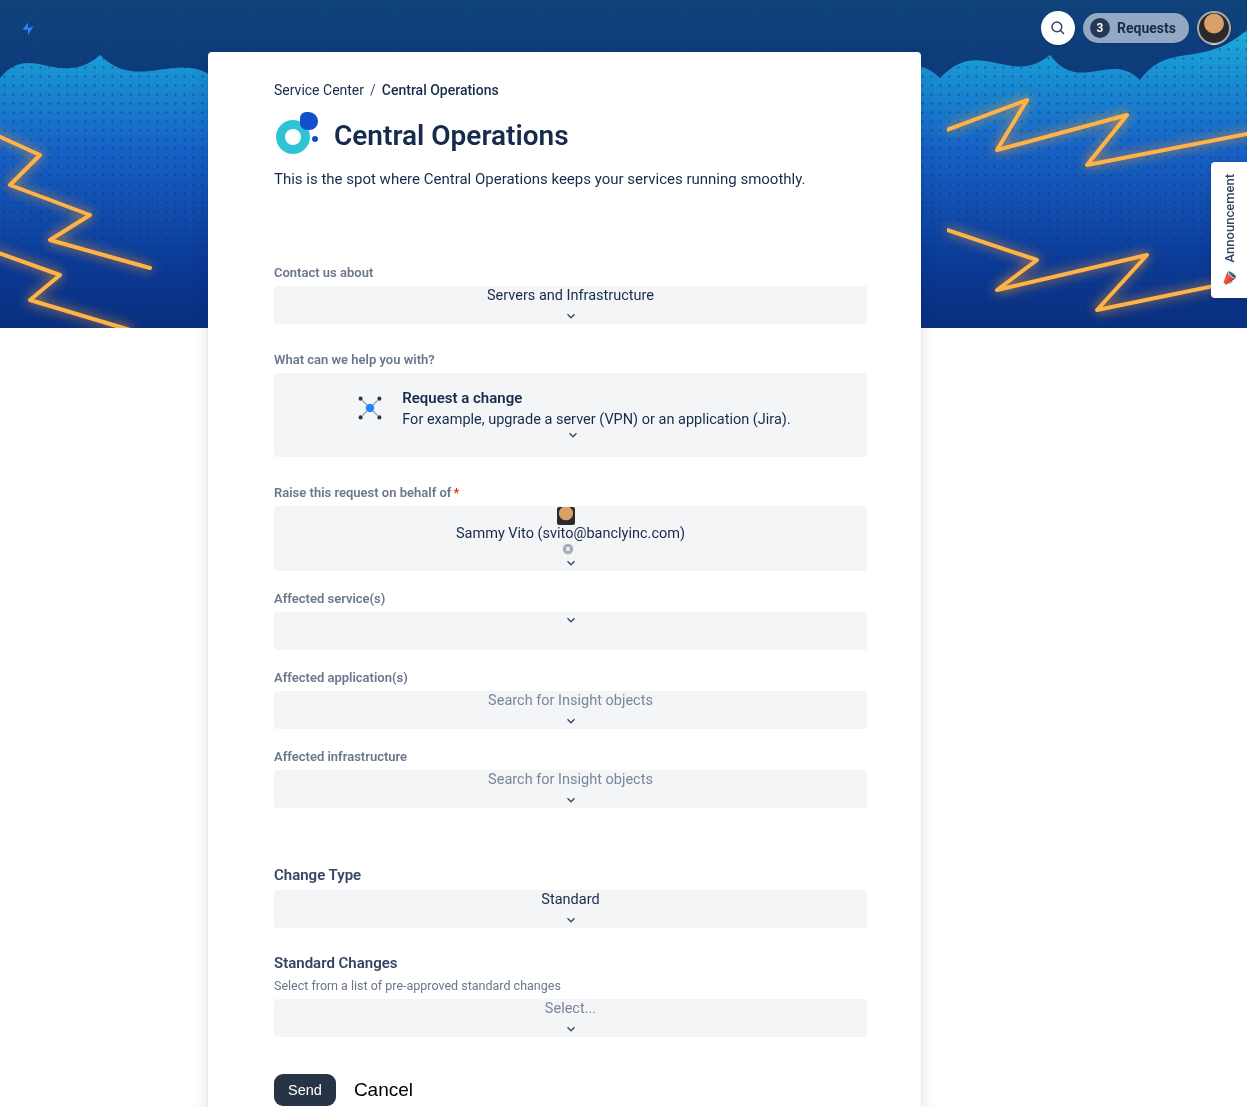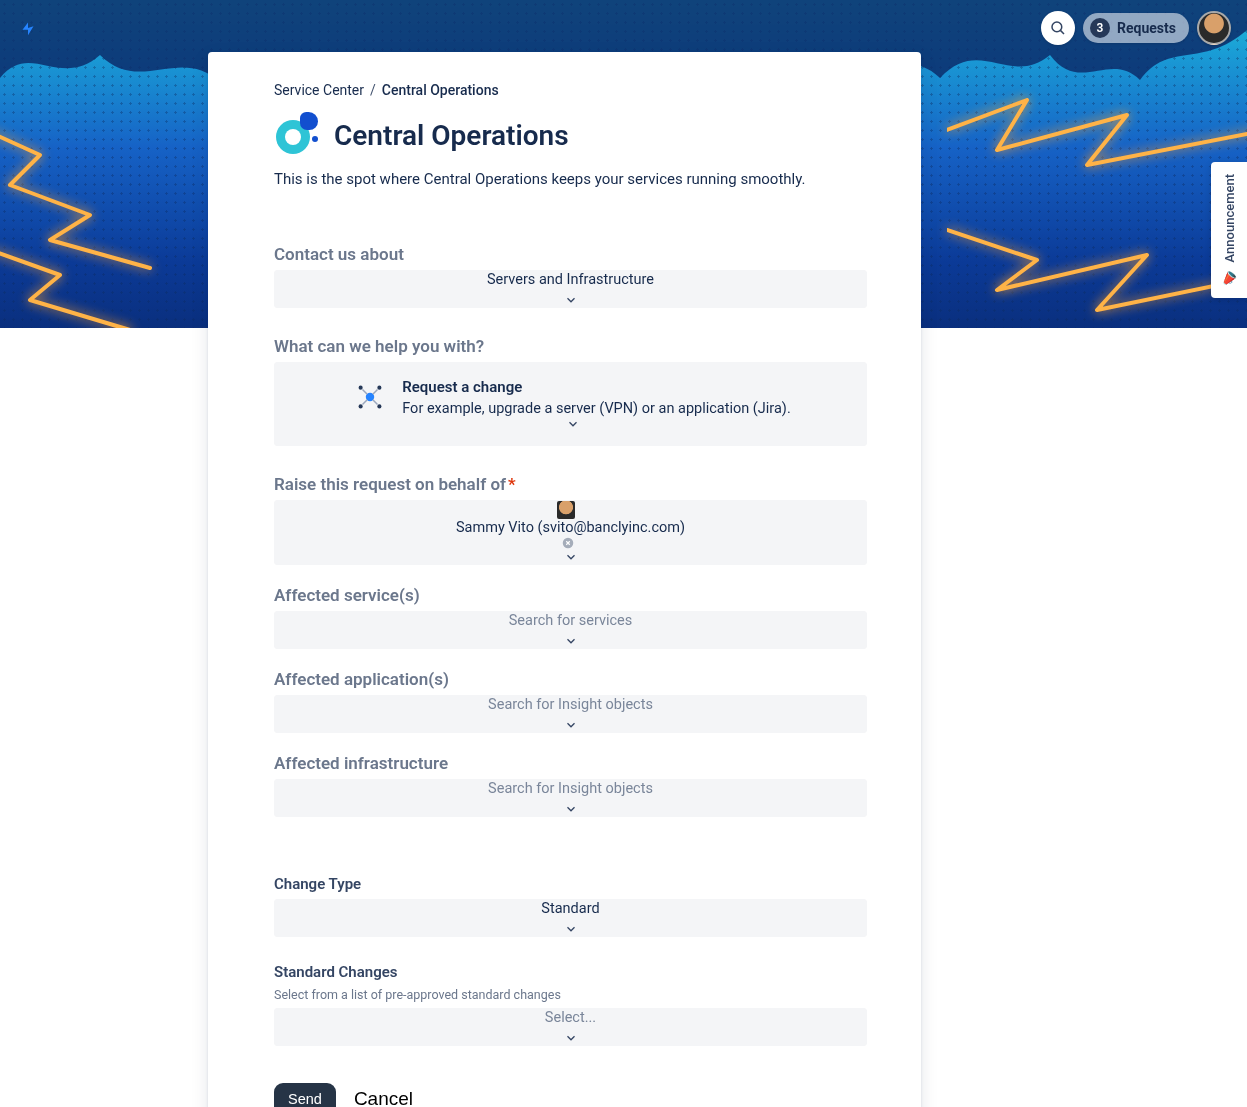--- a/index.html
+++ b/index.html
@@ -176,28 +176,28 @@
 .portal-icon .dot {
   width: 6px; height: 6px;
   background: #124fcf;
   border-radius: 50%;
   position: absolute;
   right: 2px; top: 24px;
 }
 .description {
   font-size: 15px;
   color: #172B4D;
-  margin-bottom: 56px;
+  margin-bottom: 77px;
 }
 
 
 .field { margin-bottom: 20px; }
 .field.gap-lg { margin-bottom: 26px; }
 .field-label {
-  font-size: 17px;
+  font-size: 13px;
   font-weight: 600;
   color: #6B778C;
   margin-bottom: 6px;
   display: block;
 }
 .field-label.strong { color: #344563; font-size: 15px; }
 .field-sublabel {
   font-size: 12.5px;
   color: #6B778C;
   margin: 2px 0 6px 0;
@@ -392,21 +392,20 @@
           <svg viewBox="0 0 24 24">
             <path d="M6 9l6 6 6-6" fill="none" stroke="currentColor" stroke-width="2.2"></path>
           </svg>
         </span>
     </div>
   </div>
 
   <div class="field">
     <label class="field-label">Affected service(s)</label>
     <div class="select">
-      <span class="value placeholder">Search for services</span>
       <span class="chev">
           <svg viewBox="0 0 24 24">
             <path d="M6 9l6 6 6-6" fill="none" stroke="currentColor" stroke-width="2.2"></path>
           </svg>
         </span>
     </div>
   </div>
 
   <div class="field">
     <label class="field-label">Affected application(s)</label>

